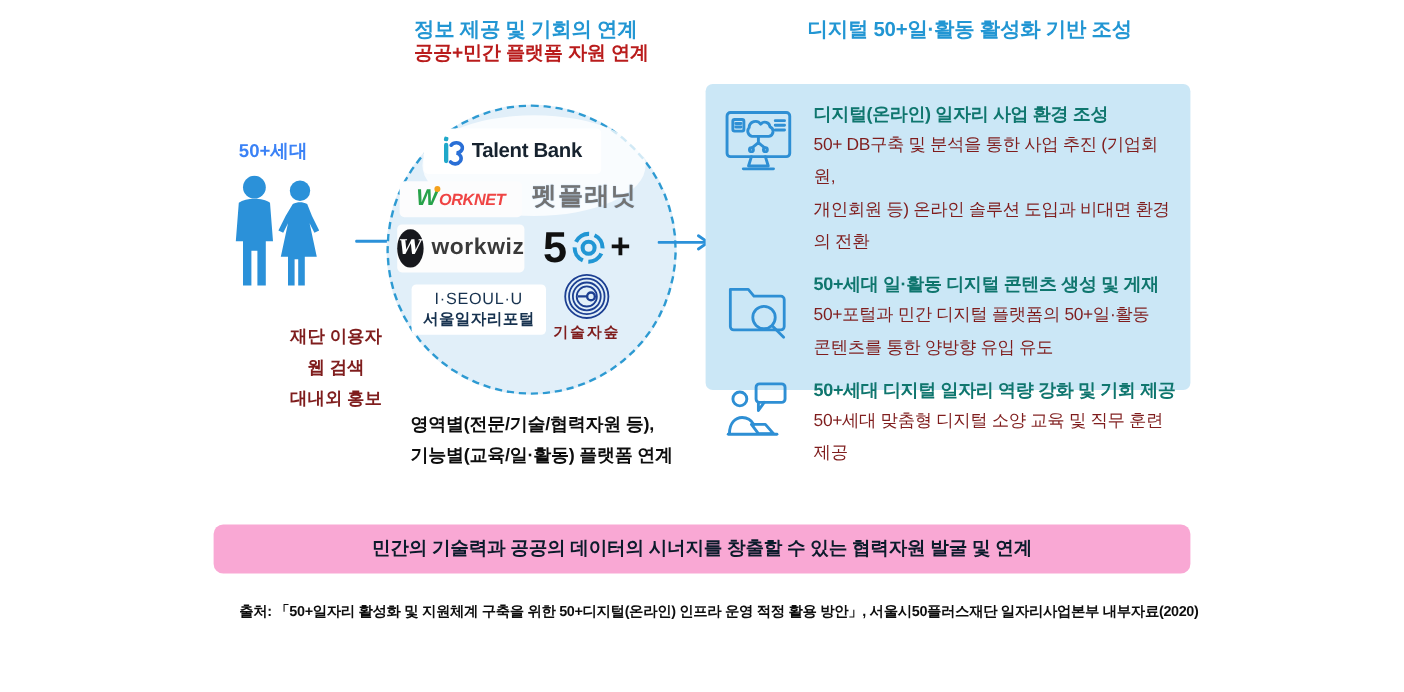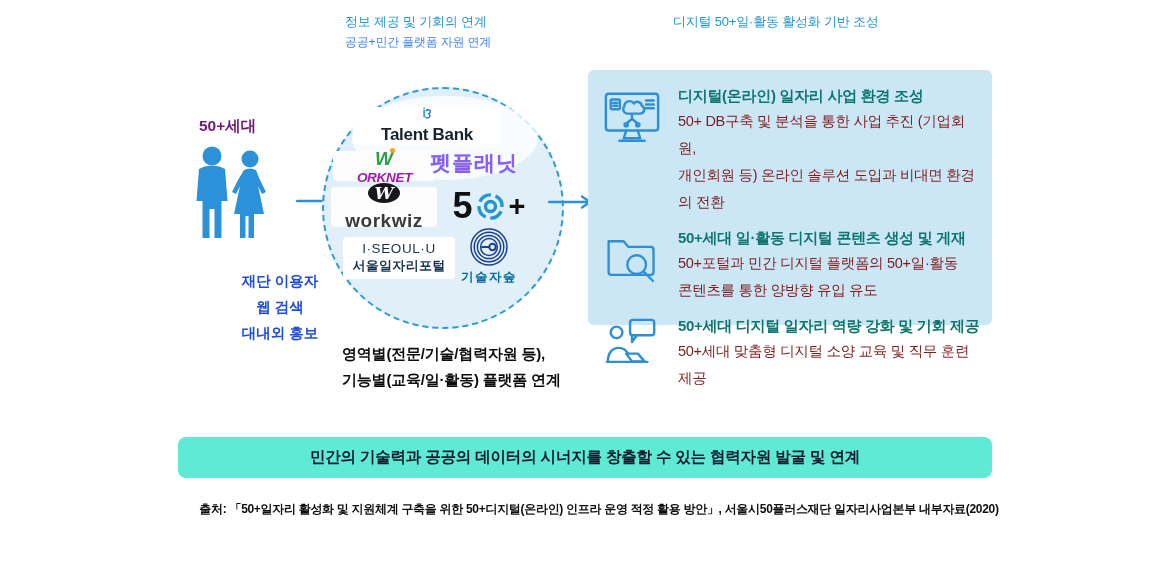--- a/index.html
+++ b/index.html
@@ -1,64 +1,64 @@
 <!DOCTYPE html>
 <html><head>
 <meta charset="utf-8">
 <style>
   * { margin:0; padding:0; box-sizing:border-box; }
   body { background:#fff; font-family:"Liberation Sans", sans-serif; }
   .page { position:relative; width:1170px; height:577px; background:#ffffff; overflow:hidden; }
   .abs { position:absolute; }
 
   
-  .hd-blue { color:#2296d3; font-size:13px; font-weight:400; letter-spacing:-0.2px; }
-  .hd-black { color:#3b82f6; font-size:12px; font-weight:400; letter-spacing:-0.2px; }
-
-  
-  .gen-label { left:199px; top:116px; color:#701a75; font-size:15.5px; font-weight:700; }
+  .hd-blue { color:#2296d3; font-size:17px; font-weight:700; letter-spacing:-0.2px; }
+  .hd-black { color:#b91c1c; font-size:16px; font-weight:700; letter-spacing:-0.2px; }
+
+  
+  .gen-label { left:199px; top:116px; color:#3b82f6; font-size:15.5px; font-weight:700; }
   .couple { left:188px; top:146px; }
-  .note-block { left:206px; top:268px; width:148px; text-align:center; font-size:14.5px; font-weight:700; color:#1d4ed8; line-height:26px; }
+  .note-block { left:206px; top:268px; width:148px; text-align:center; font-size:14.5px; font-weight:700; color:#7f1d1d; line-height:26px; }
 
   
   .hub { left:322px; top:87px; width:242px; height:242px; border:2px dashed #2d9ad2; border-radius:50%; background:#e1eff9; }
   .hub-glow { left:352px; top:96px; width:186px; height:84px; border-radius:50%; background:rgba(255,255,255,0.78); }
-  .chip { background:#ffffff; border-radius:4px; display:flex; align-items:center; justify-content:center;flex-direction:column; }
+  .chip { background:#ffffff; border-radius:4px; display:flex; align-items:center; justify-content:center; }
   .talent-chip { left:353px; top:107px; width:148px; height:38px; gap:6px; }
   .tb-text { font-size:17px; font-weight:700; color:#16222e; letter-spacing:-0.3px; }
   .worknet-chip { left:333px; top:151px; width:102px; height:30px; background:#fcfcfd; }
   .wn-w { position:relative; font-size:19px; font-weight:700; font-style:italic; color:#27a24a; }
   .wn-dot { position:absolute; width:5px; height:5px; border-radius:50%; background:#f5a11c; top:0px; right:-2px; }
-  .wn-rest { font-size:13.5px; font-weight:700; font-style:italic; color:#a21caf; letter-spacing:-0.3px; margin-left:1px; }
-  .petplanet { left:430px; top:149px; font-size:21px; font-weight:700; color:#8b5cf6; letter-spacing:1px; text-shadow:0 0 1px #9cc5ec;text-align:right; }
+  .wn-rest { font-size:13.5px; font-weight:700; font-style:italic; color:#ef4444; letter-spacing:-0.3px; margin-left:1px; }
+  .petplanet { left:443px; top:149px; font-size:21px; font-weight:700; color:#737373; letter-spacing:1px; text-shadow:0 0 1px #9cc5ec;text-align:right; }
   .workwiz-chip { left:331px; top:187px; width:106px; height:40px; gap:7px; background:#fdfdfd; }
   .ww-circle { width:32px; height:32px; border-radius:50%; background:#17181d; color:#fff; display:flex; align-items:center; justify-content:center;
                font-family:"DejaVu Serif", serif; font-style:italic; font-weight:700; font-size:17px; }
   .ww-text { font-size:19px; font-weight:600; color:#3a3a3a; letter-spacing:0.5px; }
   .fifty-logo { left:437px; top:183px; width:104px; height:46px; display:flex; align-items:center; justify-content:center; gap:2px; }
   .fifty-num { font-size:36px; font-weight:700; color:#101010; line-height:1; }
   .fifty-plus { font-size:29px; font-weight:700; color:#101010; line-height:1; margin-left:1px; }
   .iseoul-chip { left:343px; top:237px; width:112px; height:42px; flex-direction:column; gap:1px; }
   .iseoul-l1 { font-size:13.5px; font-weight:400; color:#17324f; letter-spacing:0.6px; }
   .iseoul-l2 { font-size:13px; font-weight:700; color:#17324f; letter-spacing:0.3px; }
   .tech-logo { left:450px; top:227px; width:78px; height:62px; display:flex; flex-direction:column; align-items:center; gap:2px; }
-  .tech-text { font-size:12.5px; font-weight:700; color:#0369a1; letter-spacing:1.5px; }
+  .tech-text { font-size:12.5px; font-weight:700; color:#7f1d1d; letter-spacing:1.5px; }
 
   .circle-caption { left:342px; top:341px; font-size:15px; font-weight:700; color:#0d0d0d; line-height:26px; letter-spacing:-0.2px; }
 
   
   .panel { left:588px; top:70px; width:404px; height:255px; background:#cbe7f6; border-radius:6px; padding:12px 10px 0 12px; }
   .panel-item { display:flex; gap:14px; align-items:flex-start; }
   .panel-item + .panel-item { margin-top:8px; }
   .p-icon { width:64px; display:flex; justify-content:center; flex:0 0 64px; padding-top:4px; }
   .p-title { font-size:15px; font-weight:700; color:#0f766e; line-height:24px; letter-spacing:-0.3px; margin-top:2px; }
   .p-line { font-size:14.5px; color:#7f1d1d; line-height:27px; letter-spacing:-0.3px; }
 
   
-  .bottom-bar { left:178px; top:437px; width:814px; height:41px; background:#5eead4; border-radius:8px; display:flex; align-items:center; justify-content:center;
+  .bottom-bar { left:178px; top:437px; width:814px; height:41px; background:#f9a8d4; border-radius:8px; display:flex; align-items:center; justify-content:center;
                 font-size:15.5px; font-weight:700; color:#0b1b2b; letter-spacing:-0.2px; }
   .source { left:0; top:501px; width:1170px; text-align:center; font-size:12px; font-weight:700; color:#0d0d0d; letter-spacing:-0.3px;padding-left:28px; }
 
   svg { display:block; }
 </style>
 </head>
 <body>
 
 <div class="page">
 

